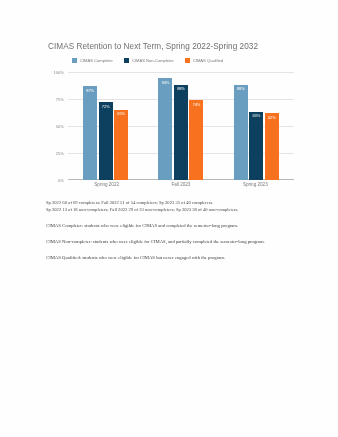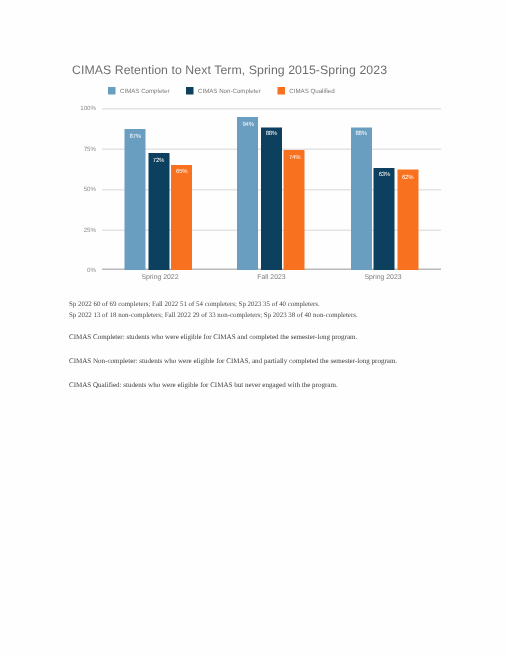--- a/index.html
+++ b/index.html
@@ -182,21 +182,21 @@
     color: #3d3d3d;
     line-height: 1.5;
     margin-top: 9px;
   }
 </style>
 </head>
 <body>
 
 <div class="page">
 
-  <div class="chart-title">CIMAS Retention to Next Term, Spring 2015-Spring 2023</div>
+  <div class="chart-title">CIMAS Retention to Next Term, Spring 2022-Spring 2032</div>
 
   <div class="legend">
     <div class="legend-item">
       <span class="legend-swatch" style="background: rgb(106, 158, 192);"></span>
       <span class="legend-label">CIMAS Completer</span>
     </div>
     <div class="legend-item">
       <span class="legend-swatch" style="background: rgb(13, 63, 94);"></span>
       <span class="legend-label">CIMAS Non-Completer</span>
     </div>

